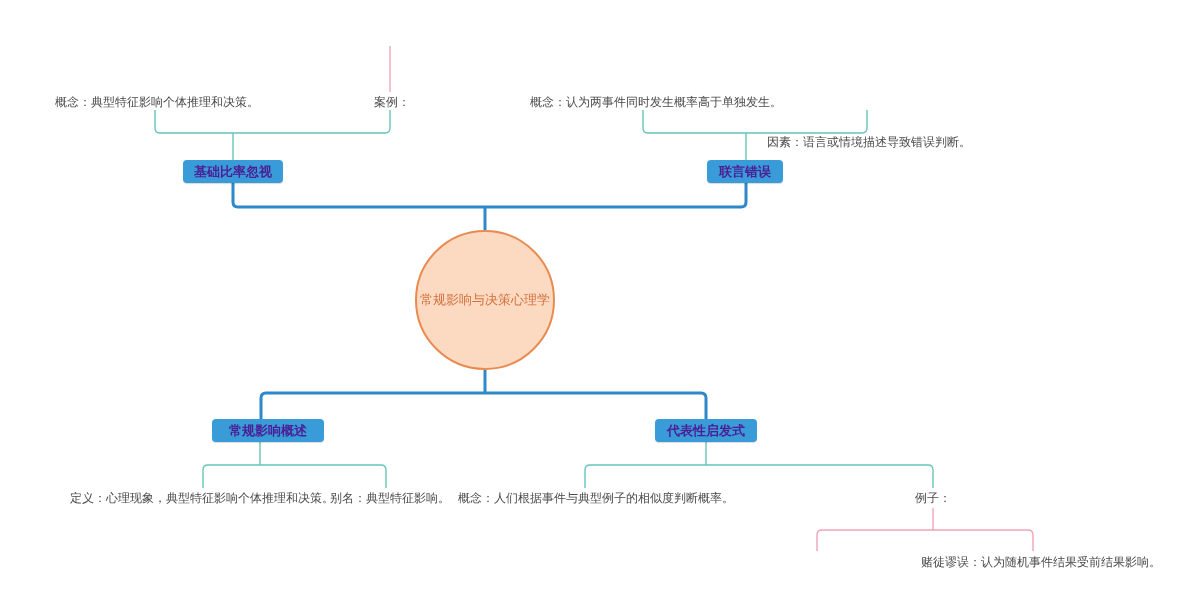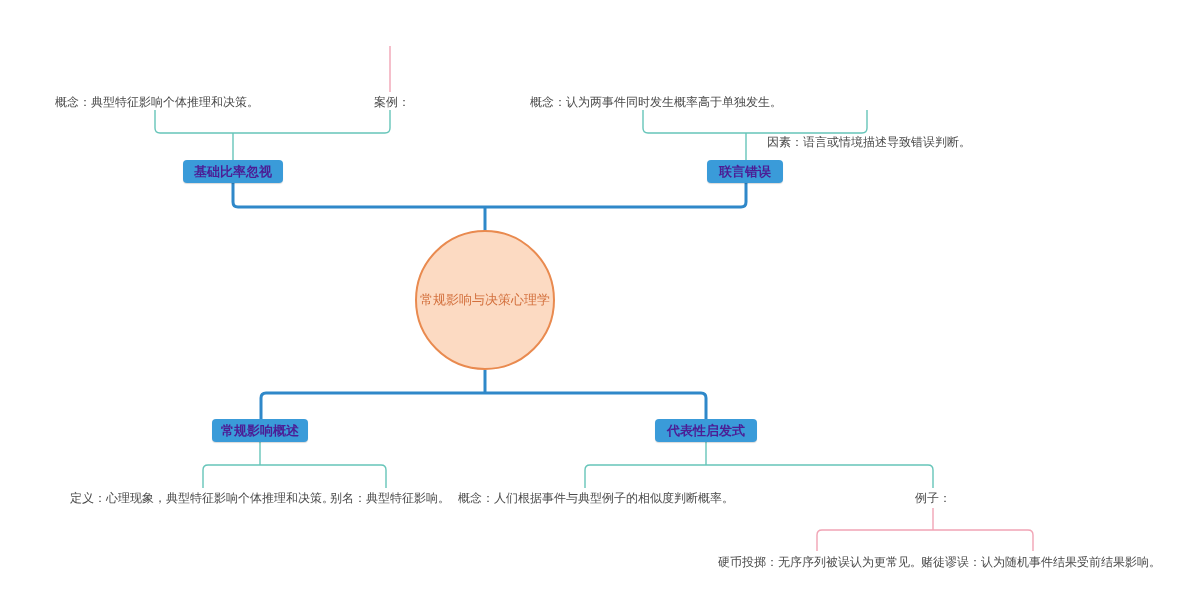--- a/index.html
+++ b/index.html
@@ -85,23 +85,22 @@
   <div class="leaf" style="left:55px;  top:94px;">概念：典型特征影响个体推理和决策。</div>
   <div class="leaf" style="left:374px; top:94px;">案例：</div>
   <div class="leaf" style="left:530px; top:94px;">概念：认为两事件同时发生概率高于单独发生。</div>
   <div class="leaf" style="left:767px; top:94px;margin-top:40px;">因素：语言或情境描述导致错误判断。</div>
 
   <div class="topic" style="left:183px; top:160px; width:100px; height:23px;">基础比率忽视</div>
   <div class="topic" style="left:707px; top:160px; width:76px;  height:23px;">联言错误</div>
 
   <div class="root-node">常规影响与决策心理学</div>
 
-  <div class="topic" style="left:212px; top:419px; width:96px;  height:23px;">常规影响概述</div>
+  <div class="topic" style="left:212px; top:419px; width:112px;  height:23px;">常规影响概述</div>
   <div class="topic" style="left:655px; top:419px; width:102px; height:23px;">代表性启发式</div>
 
   <div class="leaf" style="left:70px;  top:490px;">定义：心理现象，典型特征影响个体推理和决策。</div>
   <div class="leaf" style="left:330px; top:490px;">别名：典型特征影响。</div>
   <div class="leaf" style="left:458px; top:490px;">概念：人们根据事件与典型例子的相似度判断概率。</div>
   <div class="leaf" style="left:915px; top:490px;">例子：</div>
-  <div class="leaf" style="left:718px; top:554px;">硬币投掷：无序序列被误认为更常见。</div>
   <div class="leaf" style="left:921px; top:554px;">赌徒谬误：认为随机事件结果受前结果影响。</div>
 
 </div>
 
 </body></html>

